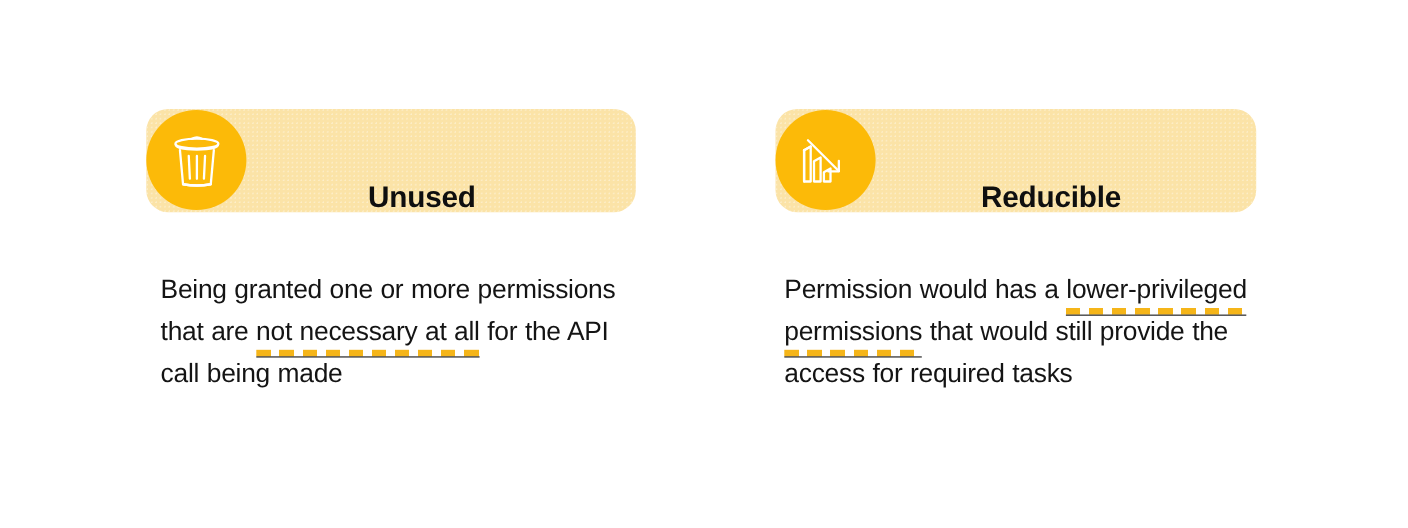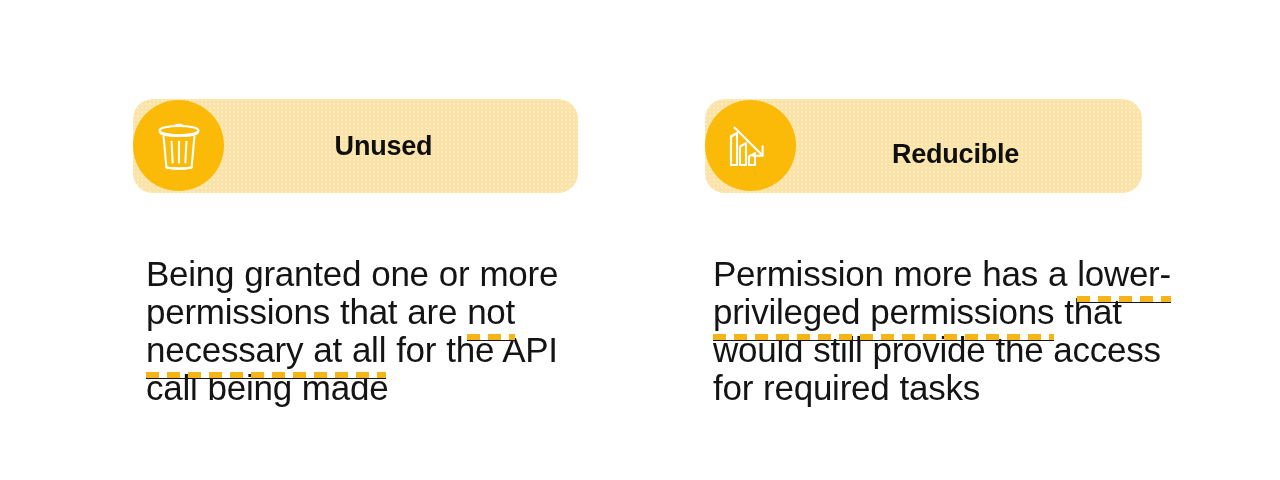--- a/index.html
+++ b/index.html
@@ -30,21 +30,21 @@
   .column.col-left  { left: 133px; width: 445px; }
   .column.col-right { left: 705px; width: 437px; }
 
   
   .pill {
     position: relative;
     height: 94px;
     border-radius: 20px;
     background: #fbe3a7;
     display: flex;
-    align-items: center;
+    align-items: flex-end;
     overflow: visible;
   }
   .pill::after{
     content:"";
     position:absolute;
     inset:0;
     border-radius:20px;
     pointer-events:none;
     background-image:
       radial-gradient(circle at 1px 1px, rgba(255,255,255,.55) .6px, rgba(0,0,0,0) .9px);
@@ -78,24 +78,24 @@
     font-weight: bold;
     color: #0f0f0f;
     letter-spacing: -0.2px;
     line-height: 1;
   }
   .col-right .pill-title { padding-left: 64px; margin-top: 16px; }
 
   
   .body-text {
     position: absolute;
-    top: 156px;
+    top: 146px;
     left: 13px;
     width: 420px;
-    font-size: 35px;
+    font-size: 24px;
     line-height: 38px;
     color: #141414;
     font-weight: 400;
     letter-spacing: -0.25px;
     word-spacing: 0.5px;
   }
   .col-right .body-text { left: 8px; width: 480px; }
 
   
   .key {
@@ -171,17 +171,17 @@
             <path d="M10.5 8.5 L38.5 36.5"></path>
             <path d="M38.6 27.2 L38.6 36.8 L29 36.8"></path>
           </svg>
         </span>
       </div>
 
       <div class="pill-title">Reducible</div>
     </div>
 
     <div class="body-text">
-      <span>Permission more has a </span><span class="key">lower-privileged permissions</span><span> that would still provide the access for required tasks</span>
+      <span>Permission would has a </span><span class="key">lower-privileged permissions</span><span> that would still provide the access for required tasks</span>
     </div>
   </div>
 
 </div>
 
 </body></html>

